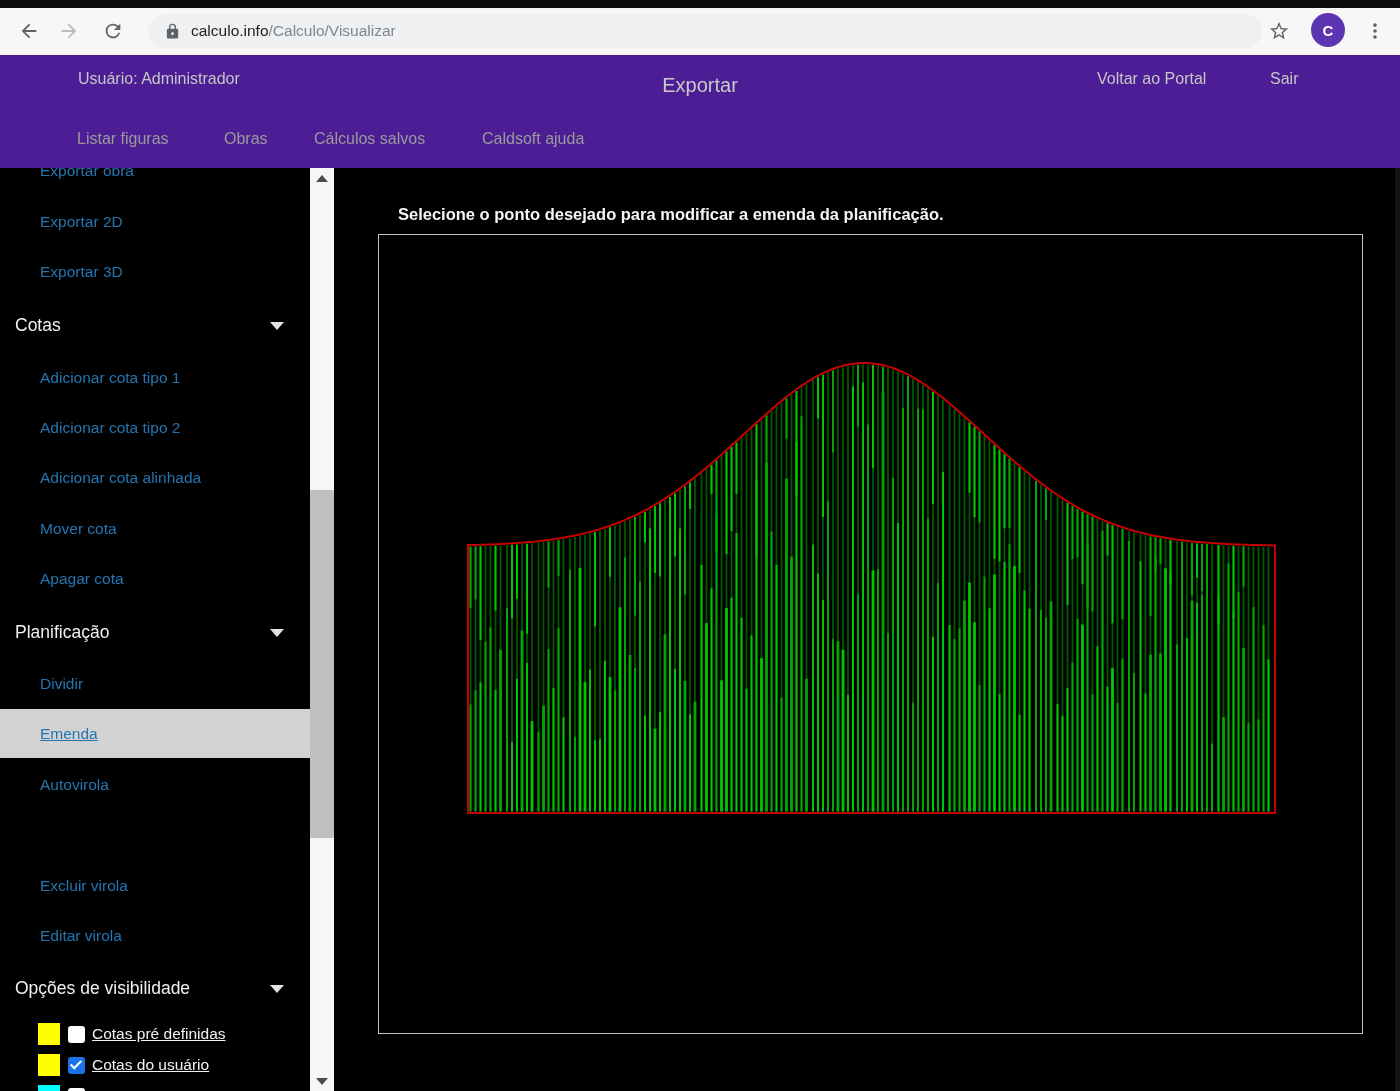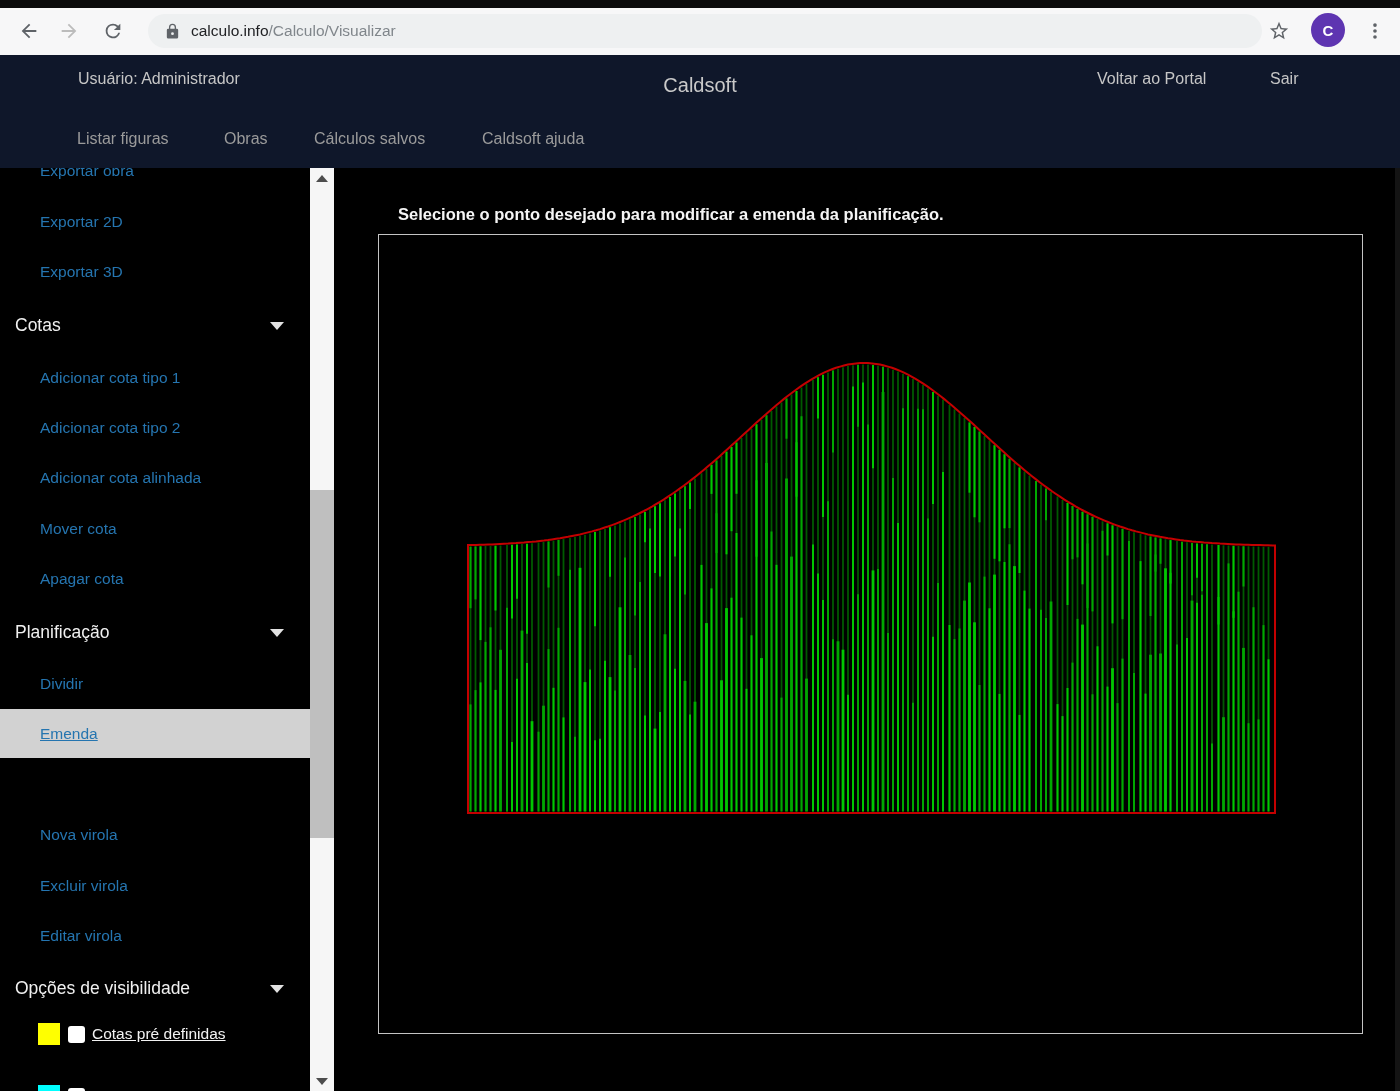--- a/index.html
+++ b/index.html
@@ -13,21 +13,21 @@
   .tb-icon  { position:absolute; top:10px; width:26px; height:26px; display:flex; align-items:center; justify-content:center; }
   .tb-icon svg { width:22px; height:22px; }
   .omnibox  { position:absolute; left:148px; top:6px; width:1114px; height:34px; background:#eef0f1; border-radius:17px; display:flex; align-items:center;text-align:center; }
   .omnibox .lock { margin-left:16px; width:17px; height:17px; }
   .url { margin-left:10px; font-size:15.5px; color:#202124; white-space:nowrap; }
   .url .path { color:#80868b; }
   .avatar { position:absolute; left:1311px; top:5px; width:34px; height:34px; border-radius:50%;
             color:#fff; font-size:15px; font-weight:bold; display:flex; align-items:center; justify-content:center; }
 
   
-  .app-header { position:absolute; left:0; top:55px; width:1400px; height:113px; background:#0f172a; }
+  .app-header { position:absolute; left:0; top:55px; width:1400px; height:113px; background:#4c1d95; }
   .hdr-text { position:absolute; font-size:16px; color:#c6c6c6; white-space:nowrap; cursor:default; }
   .hdr-link { cursor:pointer; }
   .app-title { position:absolute; left:50%; top:19px; transform:translateX(-50%); font-size:20px; color:#c9c9c9; }
   .nav-item { position:absolute; top:75px; font-size:16px; color:#9b9b9b; white-space:nowrap; cursor:pointer; }
 
   
   .sidebar { position:absolute; left:0; top:168px; width:310px; height:923px; background:#000; overflow:hidden; }
   .sb-row  { position:absolute; left:0; width:310px; height:50px; display:flex; align-items:center; }
   .sb-row.selected { background:#d2d2d2; height:49px; }
   .sb-link { color:#2575b0; font-size:15.5px; margin-left:40px; text-decoration:none; cursor:pointer; }
@@ -95,21 +95,21 @@
       <svg viewBox="0 0 24 24" fill="#5f6368">
           <circle cx="12" cy="5.5" r="2"></circle>
           <circle cx="12" cy="12" r="2"></circle>
           <circle cx="12" cy="18.5" r="2"></circle>
         </svg>
     </div>
   </div>
 
   <div class="app-header">
     <span class="hdr-text" style="left:78px; top:15px;">Usuário: Administrador</span>
-    <span class="app-title">Caldsoft</span>
+    <span class="app-title">Exportar</span>
     <span class="hdr-text hdr-link" style="left:1097px; top:15px;">Voltar ao Portal</span>
     <span class="hdr-text hdr-link" style="left:1270px; top:15px;">Sair</span>
     <div>
         <span class="nav-item" style="left: 77px;">Listar figuras</span>
         <span class="nav-item" style="left: 224px;">Obras</span>
         <span class="nav-item" style="left: 314px;">Cálculos salvos</span>
         <span class="nav-item" style="left: 482px;">Caldsoft ajuda</span>
       </div>
   </div>
 
@@ -145,37 +145,42 @@
       <div class="sb-row" style="top: 439px;">
         <span class="sb-header">Planificação</span>
         <span class="caret"></span>
       </div>
       <div class="sb-row selected" style="top: 541px;">
         <a class="sb-link">Emenda</a>
       </div>
       <div class="sb-row" style="top: 491px;">
         <a class="sb-link">Dividir</a>
       </div>
-      <div class="sb-row" style="top: 642px;">
-        <a class="sb-link">Nova virola</a>
+      <div class="sb-row" style="top: 592px;">
+        <a class="sb-link">Autovirola</a>
       </div>
       <div class="sb-row" style="top: 743px;">
         <a class="sb-link">Editar virola</a>
       </div>
       <div class="sb-row" style="top: 693px;">
         <a class="sb-link">Excluir virola</a>
       </div>
       <div class="sb-row" style="top: 795px;">
         <span class="sb-header">Opções de visibilidade</span>
         <span class="caret"></span>
       </div>
       <div class="cb-row" style="top: 851px;">
         <span class="swatch" style="background: rgb(255, 255, 0);"></span>
         <input type="checkbox" class="cb" style="">
         <span class="cb-label">Cotas pré definidas</span>
+      </div>
+      <div class="cb-row" style="top: 882px;">
+        <span class="swatch" style="background: rgb(255, 255, 0);"></span>
+        <input type="checkbox" class="cb" checked="" style="">
+        <span class="cb-label">Cotas do usuário</span>
       </div>
       <div class="cb-row" style="top: 913px;">
         <span class="swatch" style="background: rgb(0, 255, 255);"></span>
         <input type="checkbox" class="cb" style="">
         <span class="cb-label"></span>
       </div>
     </div>
   <div class="sb-scroll">
     <div class="arrow" style="top:0;">
         <div class="tri-up"></div>

